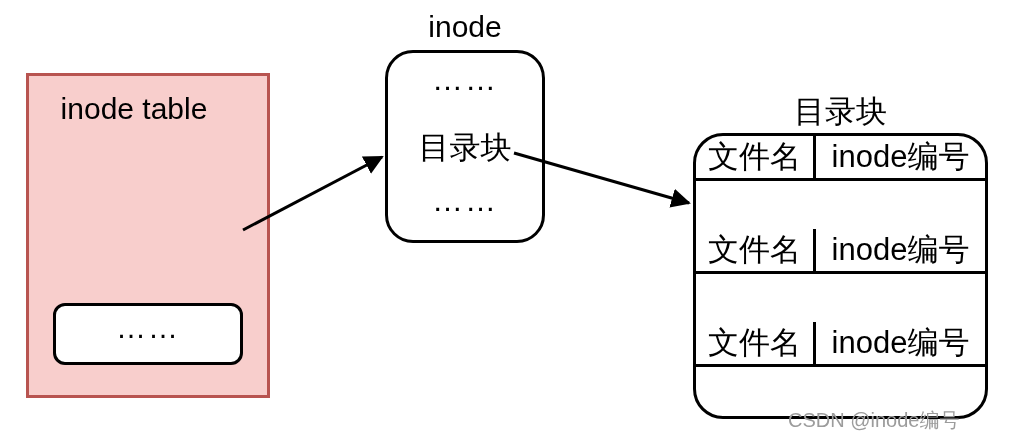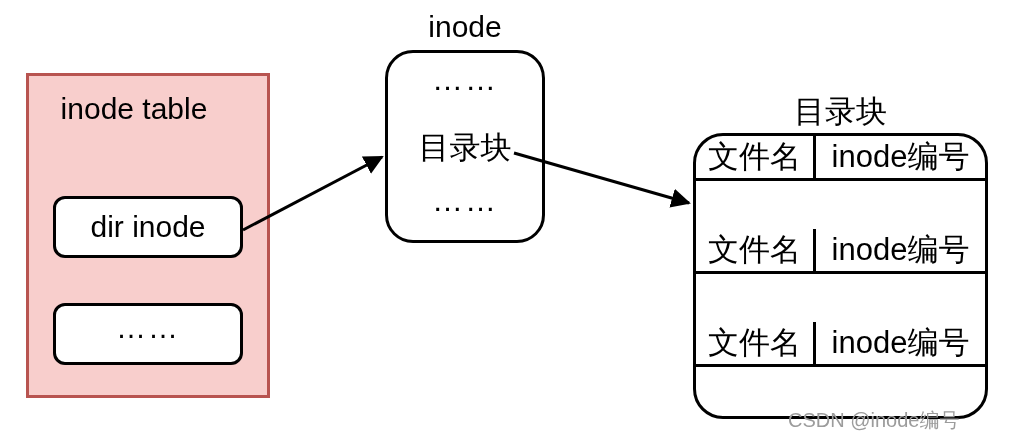--- a/index.html
+++ b/index.html
@@ -109,23 +109,20 @@
     z-index: 4;
   }
 </style>
 </head>
 <body>
 
 <div class="canvas">
 
   <div class="abs inode-table"></div>
   <div class="abs inode-table-title">inode table</div>
-  <div class="abs small-node dir-inode-node">
-    <span>dir inode</span>
-  </div>
   <div class="abs small-node inode-table-ellipsis-node">
     <span class="dots">……</span>
   </div>
 
   <div class="abs inode-title">inode</div>
   <div class="abs inode-node">
     <div class="row dots">……</div>
     <div class="row">目录块</div>
     <div class="row dots">……</div>
   </div>

